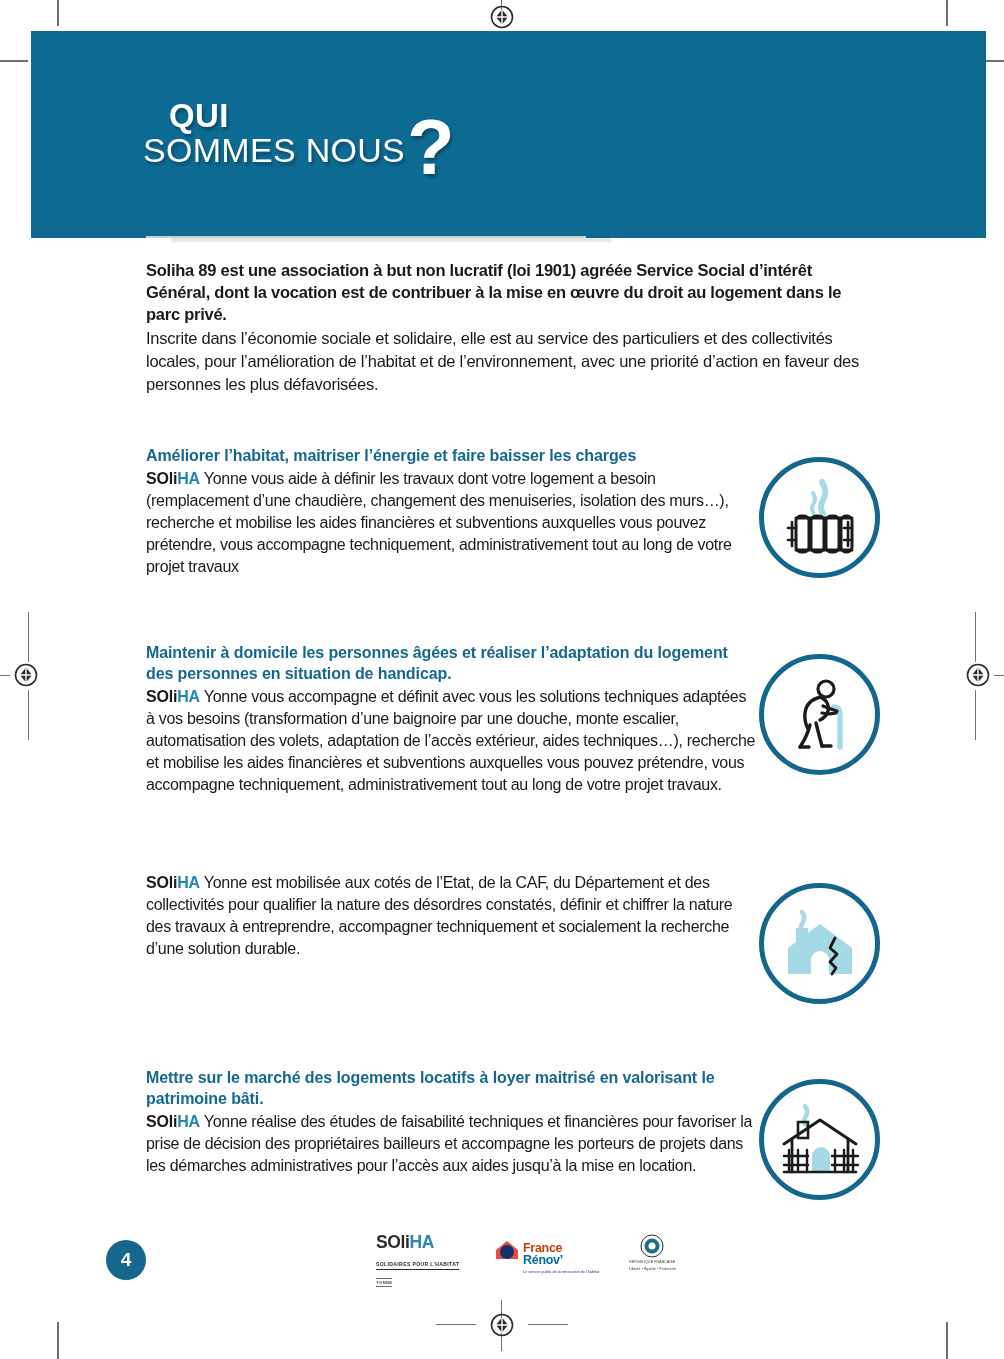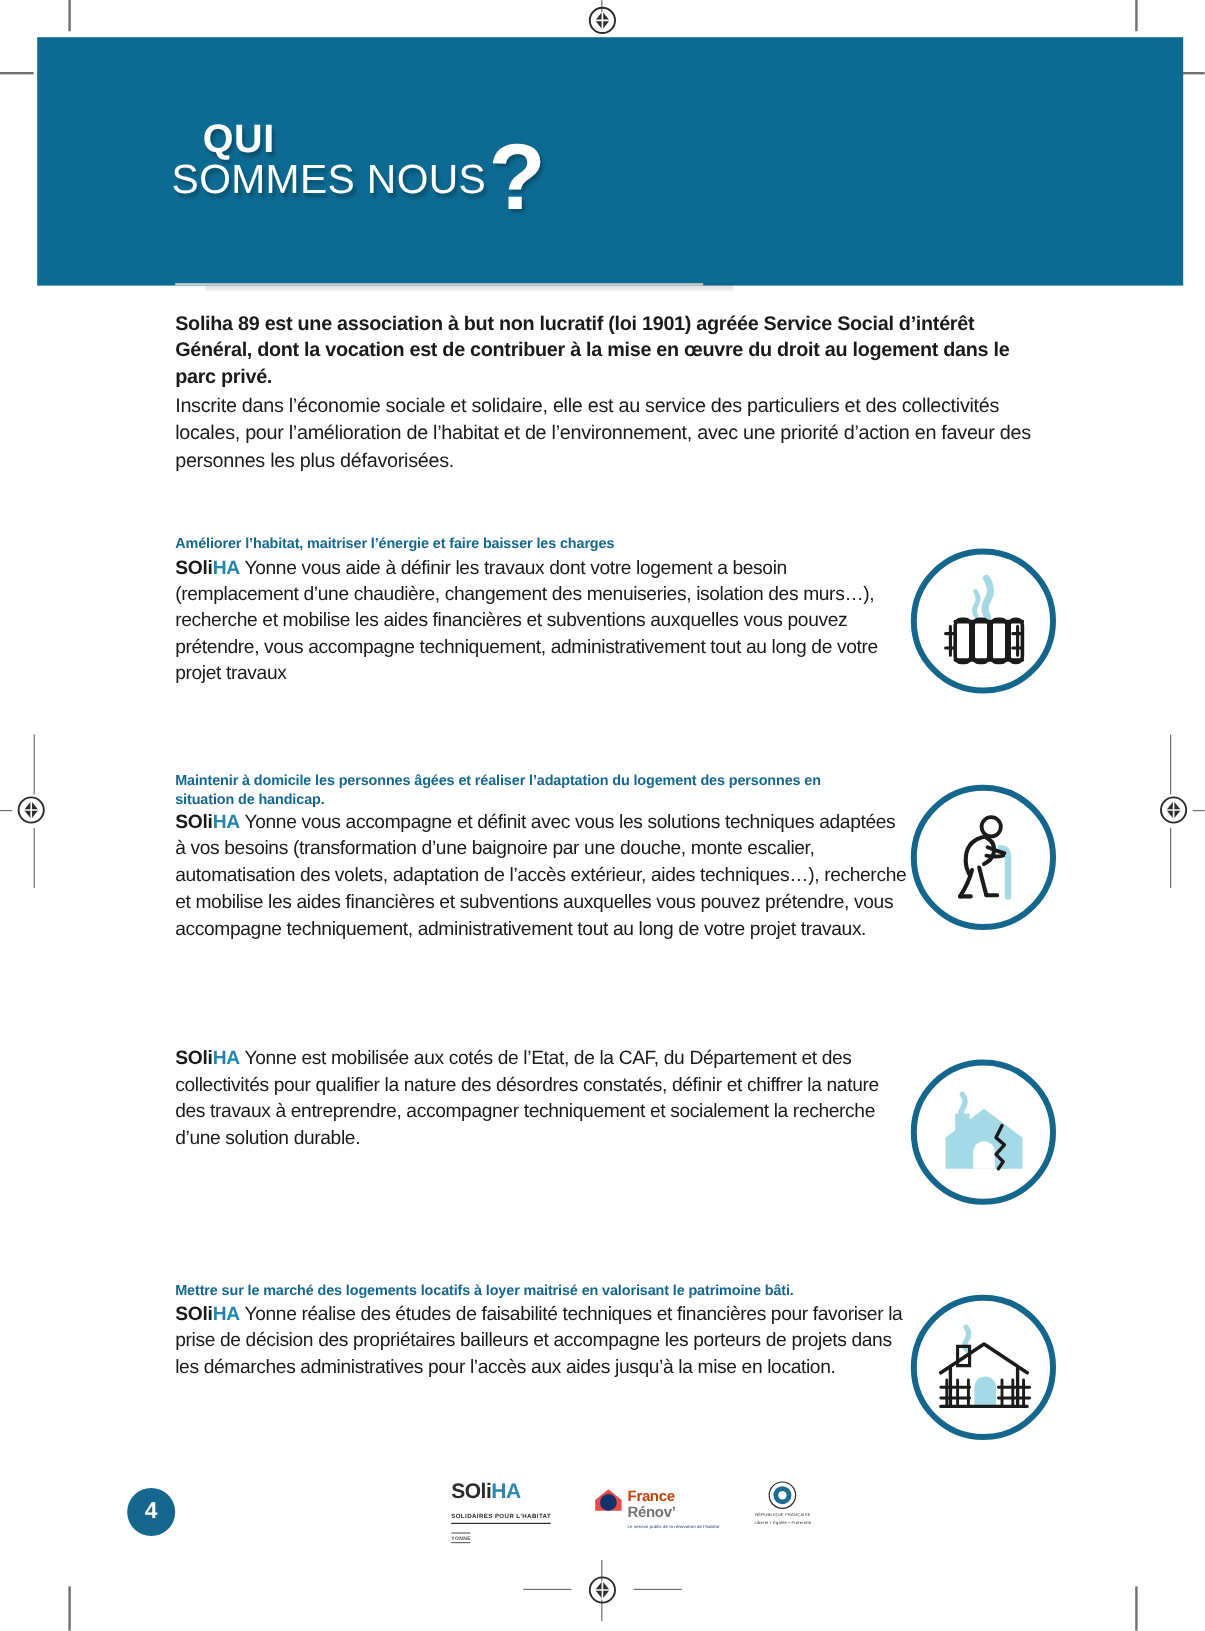--- a/index.html
+++ b/index.html
@@ -122,21 +122,21 @@
 
   
   .section {
     position: relative;
     width: 730px;
   }
   .section .txt {
     width: 586px;
   }
   .sec-head {
-    font-size: 12px;
+    font-size: 16px;
     font-weight: bold;
     color: #15678e;
     line-height: 1.3;
     letter-spacing: -0.1px;
     margin: 0 0 1px 0;
   }
   .sec-body {
     font-size: 16px;
     font-weight: normal;
     color: #1a1a1a;
@@ -196,21 +196,21 @@
   .logo-soliha .dept {
     font-size: 4.2px; font-weight: bold; color: #4a4a4a;
     letter-spacing: 0.3px; margin-top: 5px;
     border-top: 0.7px solid #6a6a6a;
     border-bottom: 0.7px solid #6a6a6a;
     display: inline-block; padding: 1px 0;
   }
   .logo-frenov { display: flex; align-items: flex-start; gap: 3px; }
   .logo-frenov .fr-words { line-height: 1; padding-top: 5px; }
   .logo-frenov .fr1 { font-size: 12.5px; font-weight: bold; color: #c2410c; letter-spacing: -0.3px; }
-  .logo-frenov .fr2 { font-size: 12.5px; font-weight: bold; color: #737373; letter-spacing: -0.3px; display:block; margin-top:-1px;}
+  .logo-frenov .fr2 { font-size: 12.5px; font-weight: bold; color: #0369a1; letter-spacing: -0.3px; display:block; margin-top:-1px;}
   .logo-frenov .fr3 { font-size: 3.6px; color: #12326b; letter-spacing: 0.1px; display: block; margin-top: 3px; line-height: 1.5;}
   .logo-marianne { width: 62px; text-align: center; }
   .logo-marianne .mtxt {
     font-size: 3.4px; color: #2b2b2b; letter-spacing: 0.2px;
     line-height: 1.5; margin-top: 2px;
   }
 </style>
 </head>
 <body>
 

